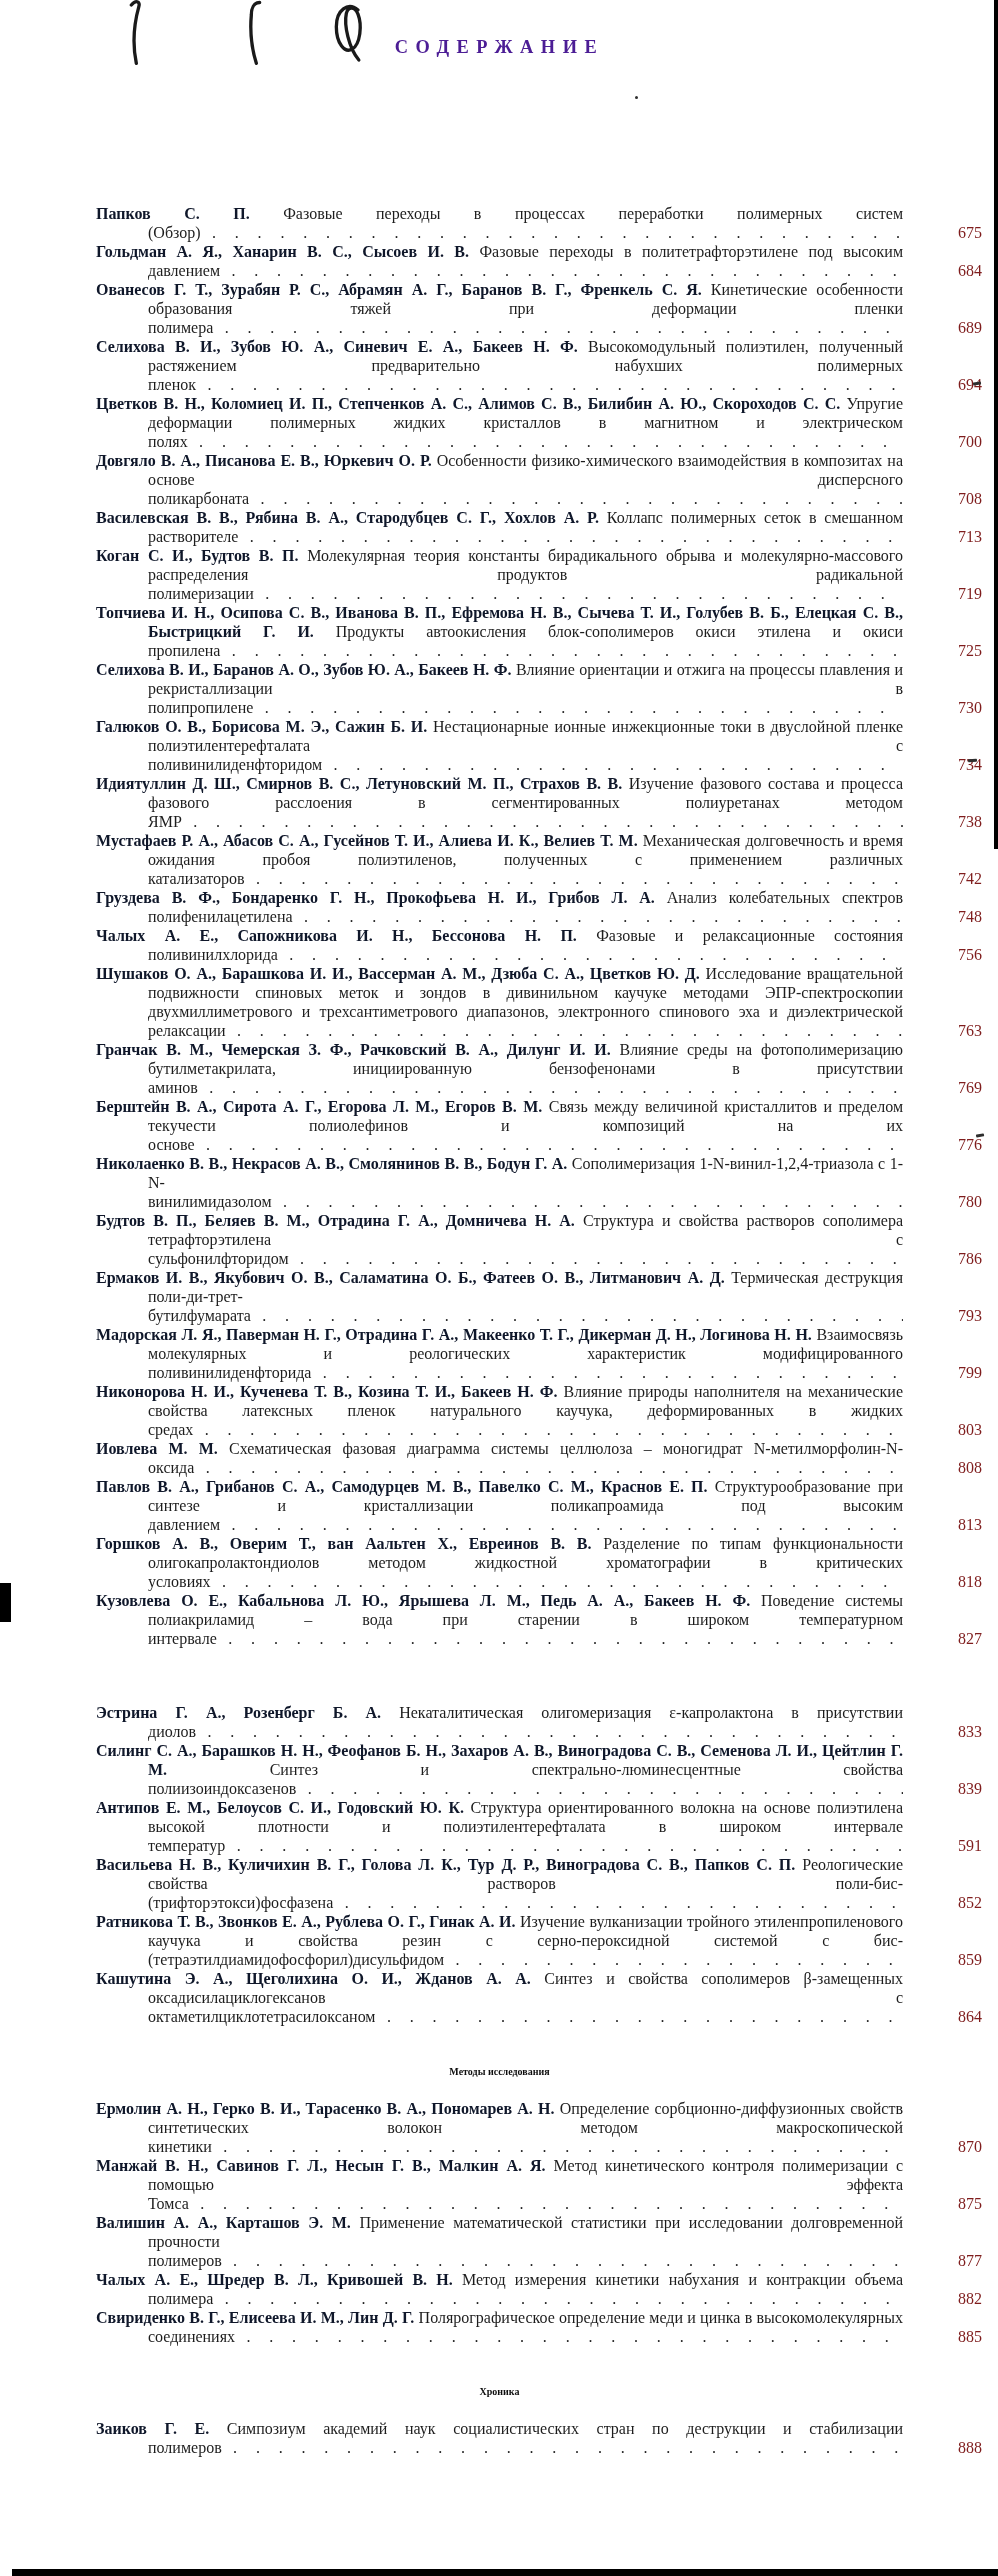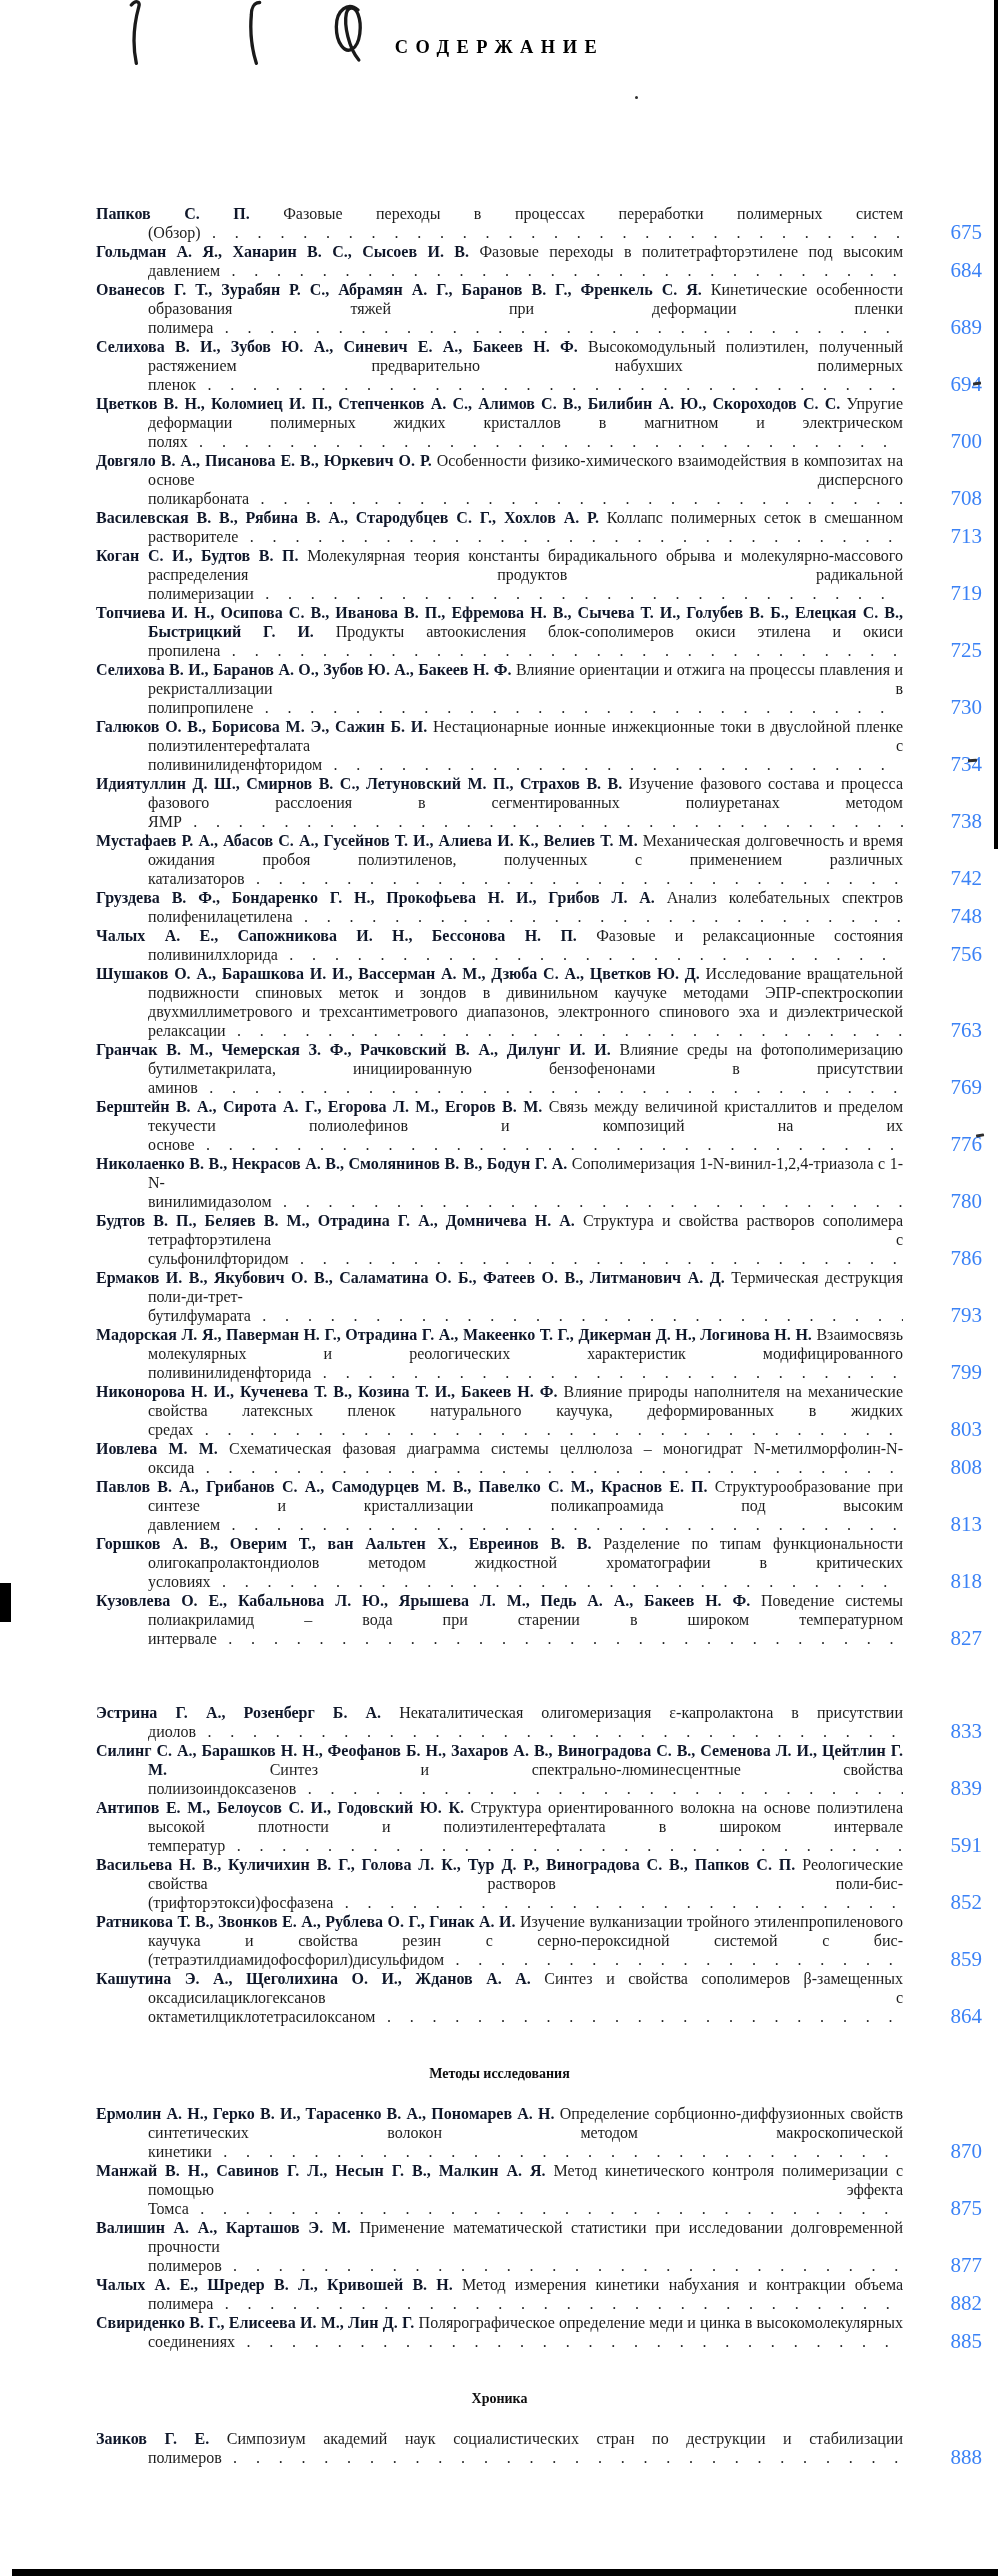--- a/index.html
+++ b/index.html
@@ -9,38 +9,38 @@
     width:999px; height:2576px;
     background:#ffffff;
     overflow:hidden;
     font-family:"Liberation Serif","DejaVu Serif",serif;
     color:#171717;
   }
   .title {
     position:absolute; top:37px; left:0; width:100%;
     text-align:center;
     font-size:18.4px; font-weight:700; letter-spacing:7.5px;
-    color:#000000;
+    color:#4c1d95;
   }
   .handwriting { position:absolute; left:117px; top:0; }
   .toc { position:absolute; top:204px; left:96px; width:807px; }
   .toc-section { }
   .sec-break { margin-top:55px; }
   .section-heading {
-    text-align:center; font-weight:700; font-size:14px;
+    text-align:center; font-weight:700; font-size:10px;
     margin:40px 0 22px 0; color:#0e0e0e;
   }
   .entry { position:relative; font-size:16px; line-height:19px; text-align:justify; }
   .entry-text { padding-left:52px; text-indent:-52px; overflow:hidden; }
   .authors { font-weight:700; color:#0f172a; }
   .etitle { color:#1d1d1d; }
   .leader { white-space:nowrap; letter-spacing:1.7px; color:#222; }
   .page-num {
     position:absolute; right:-79px; bottom:0; width:70px;
-    text-align:right; font-size:21px; color:#3b82f6;
+    text-align:right; font-size:16px; color:#7f1d1d;
   }
   
   .artifact { position:absolute; background:#000; }
   .art-right-bar { right:0; top:0; width:5px; height:849px; }
   .art-left-square { left:0; top:1583px; width:11px; height:39px; }
   .art-bottom-bar { left:11.7px; right:0; bottom:0; height:7.5px; }
   .speck { position:absolute; background:#2e2e2e; border-radius:0.8px; }
   .speck1 { left:973px; top:382px; width:8.4px; height:2.5px; transform:rotate(-8deg); }
   .speck2 { left:968px; top:759px; width:9.2px; height:2.5px; transform:rotate(-5deg); }
   .speck3 { left:976px; top:1134px; width:7.5px; height:2.5px; transform:rotate(-10deg); }

